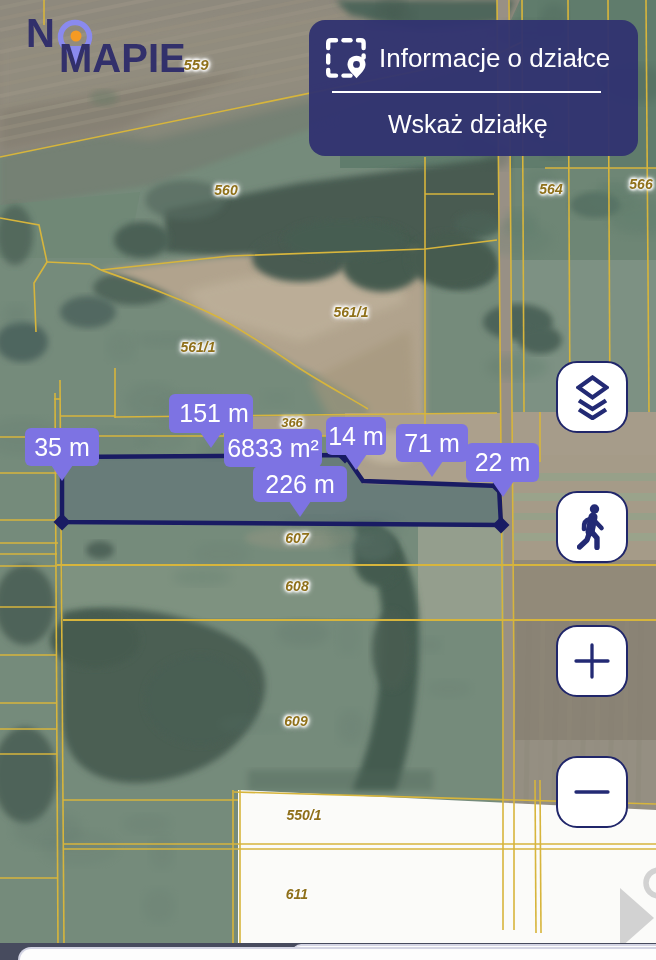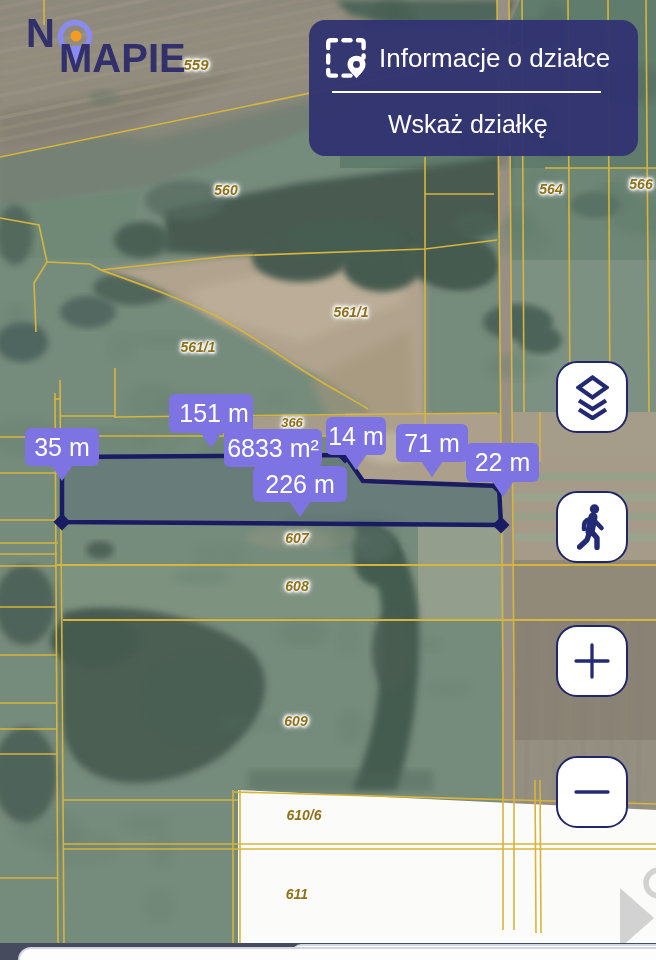--- a/index.html
+++ b/index.html
@@ -266,21 +266,21 @@
 <div class="plabel" style="left:196px;top:64px;font-size:15px;">559</div>
 <div class="plabel" style="left:226px;top:190px;">560</div>
 <div class="plabel" style="left:551px;top:189px;">564</div>
 <div class="plabel" style="left:641px;top:184px;">566</div>
 <div class="plabel" style="left:351px;top:312px;">561/1</div>
 <div class="plabel" style="left:198px;top:347px;">561/1</div>
 <div class="plabel" style="left:292px;top:422px;font-size:13px;">366</div>
 <div class="plabel" style="left:297px;top:538px;">607</div>
 <div class="plabel" style="left:297px;top:586px;">608</div>
 <div class="plabel" style="left:296px;top:705px;margin-top:16px;">609</div>
-<div class="plabel" style="left:304px;top:815px;">610/6</div>
+<div class="plabel" style="left:304px;top:815px;">550/1</div>
 <div class="plabel" style="left:297px;top:894px;">611</div>
 
 <div class="mlabel" style="left:224px;top:429px;width:98px;height:38px;z-index:3;">6833&nbsp;m²</div>
 <div class="mlabel" style="left:237px;top:466px;width:94px;height:36px;z-index:4;margin-left:16px;">226&nbsp;m<span class="tri"></span></div>
 <div class="mlabel" style="left:25px;top:428px;width:74px;height:38px;">35&nbsp;m<span class="tri"></span></div>
 <div class="mlabel" style="left:169px;top:394px;width:78px;height:39px;padding-left:6px;">151&nbsp;m<span class="tri"></span></div>
 <div class="mlabel" style="left:326px;top:417px;width:60px;height:38px;">14&nbsp;m<span class="tri"></span></div>
 <div class="mlabel" style="left:396px;top:424px;width:72px;height:38px;">71&nbsp;m<span class="tri"></span></div>
 <div class="mlabel" style="left:466px;top:443px;width:73px;height:39px;">22&nbsp;m<span class="tri"></span></div>
 

